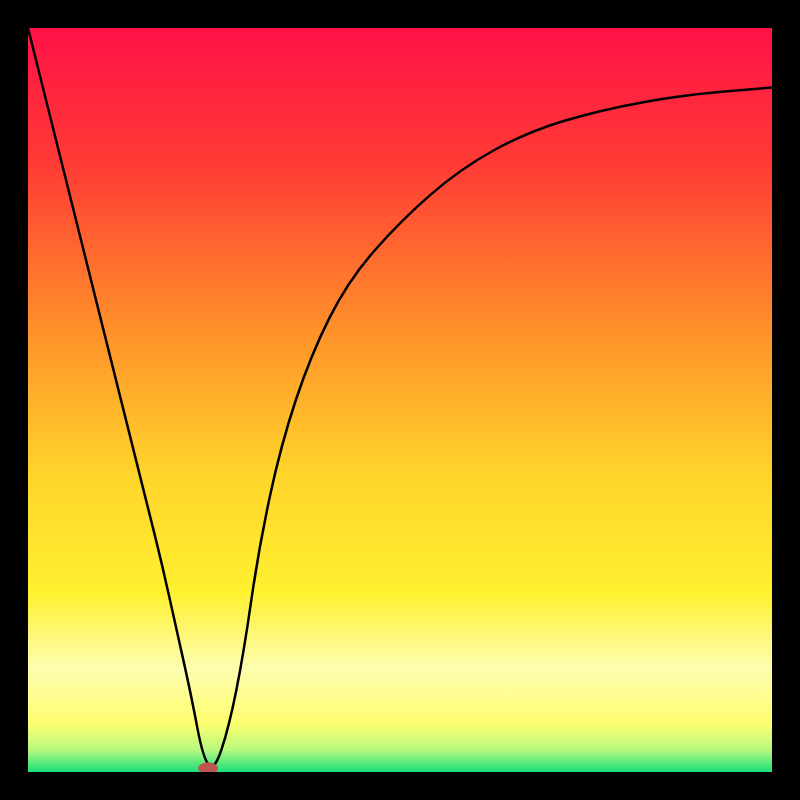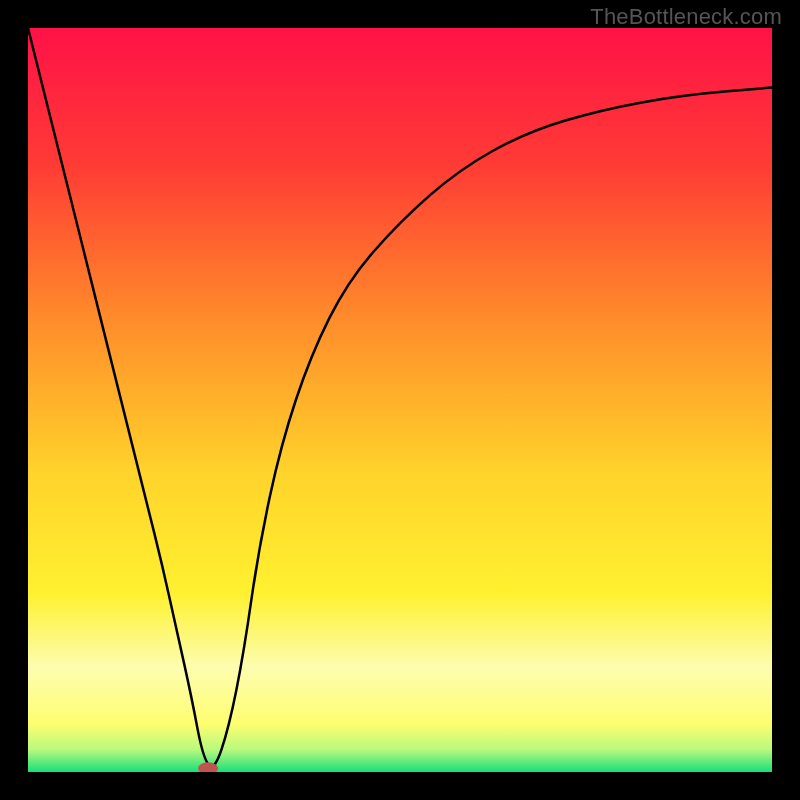--- a/index.html
+++ b/index.html
@@ -37,21 +37,20 @@
   .plot svg {
     display: block;
     width: 100%;
     height: 100%;
   }
 </style>
 </head>
 <body>
 
 <div class="outer">
-  <div class="watermark">TheBottleneck.com</div>
 
   <div class="plot">
     <svg id="chart-svg" viewBox="0 0 744 744" preserveAspectRatio="none">
       <defs>
         <linearGradient id="bg-grad" x1="0" y1="0" x2="0" y2="1">
             <stop offset="0%" stop-color="#ff1247"></stop>
             <stop offset="18%" stop-color="#ff3a35"></stop>
             <stop offset="40%" stop-color="#ff8f2a"></stop>
             <stop offset="60%" stop-color="#ffd42b"></stop>
             <stop offset="76%" stop-color="#fff130"></stop>

